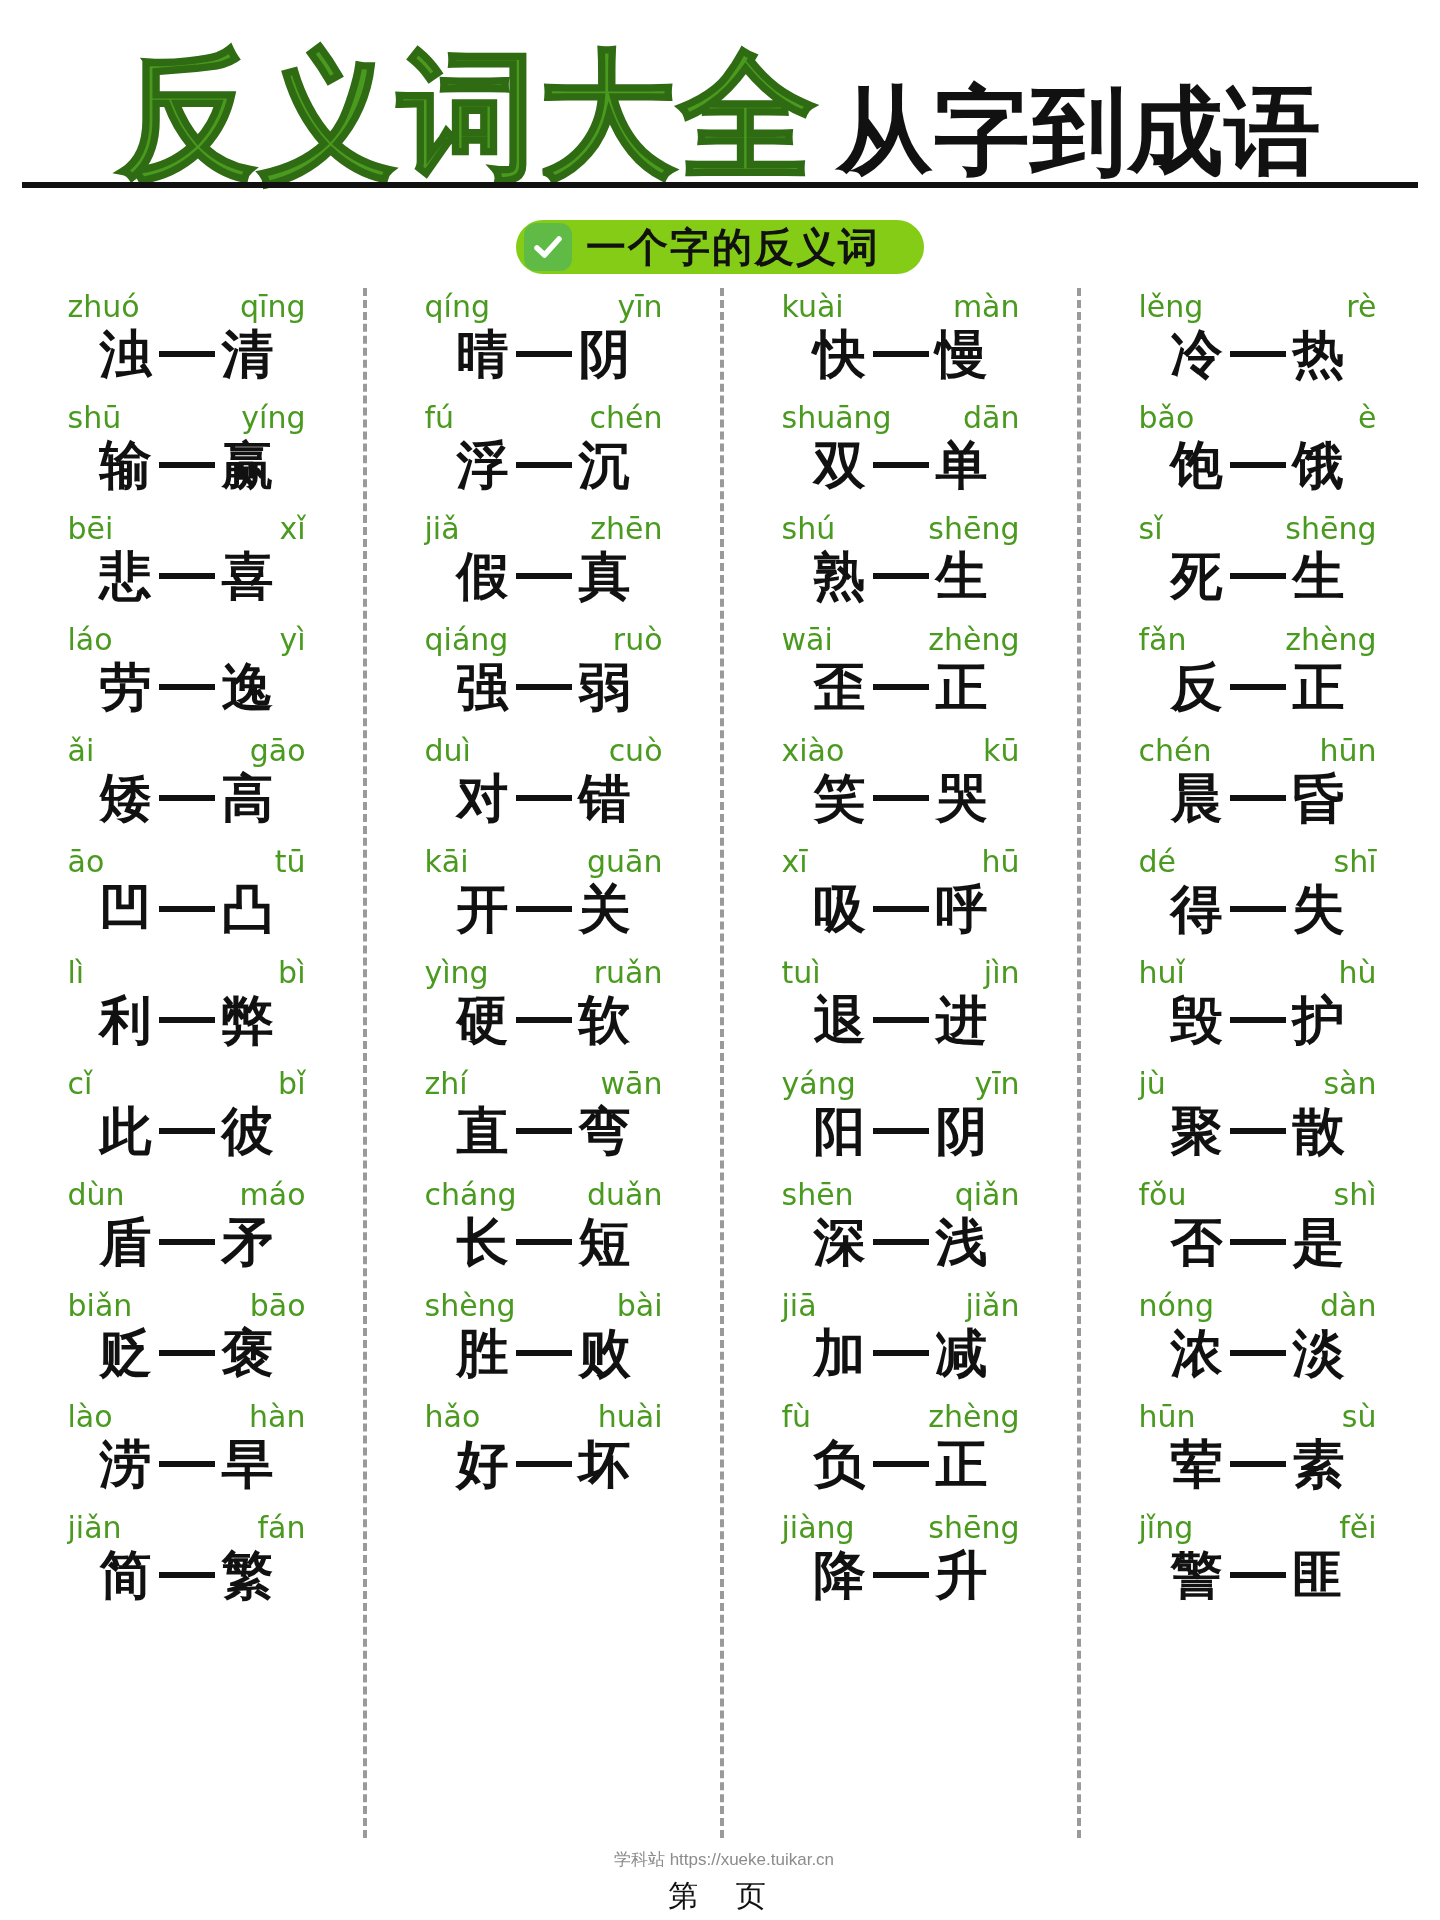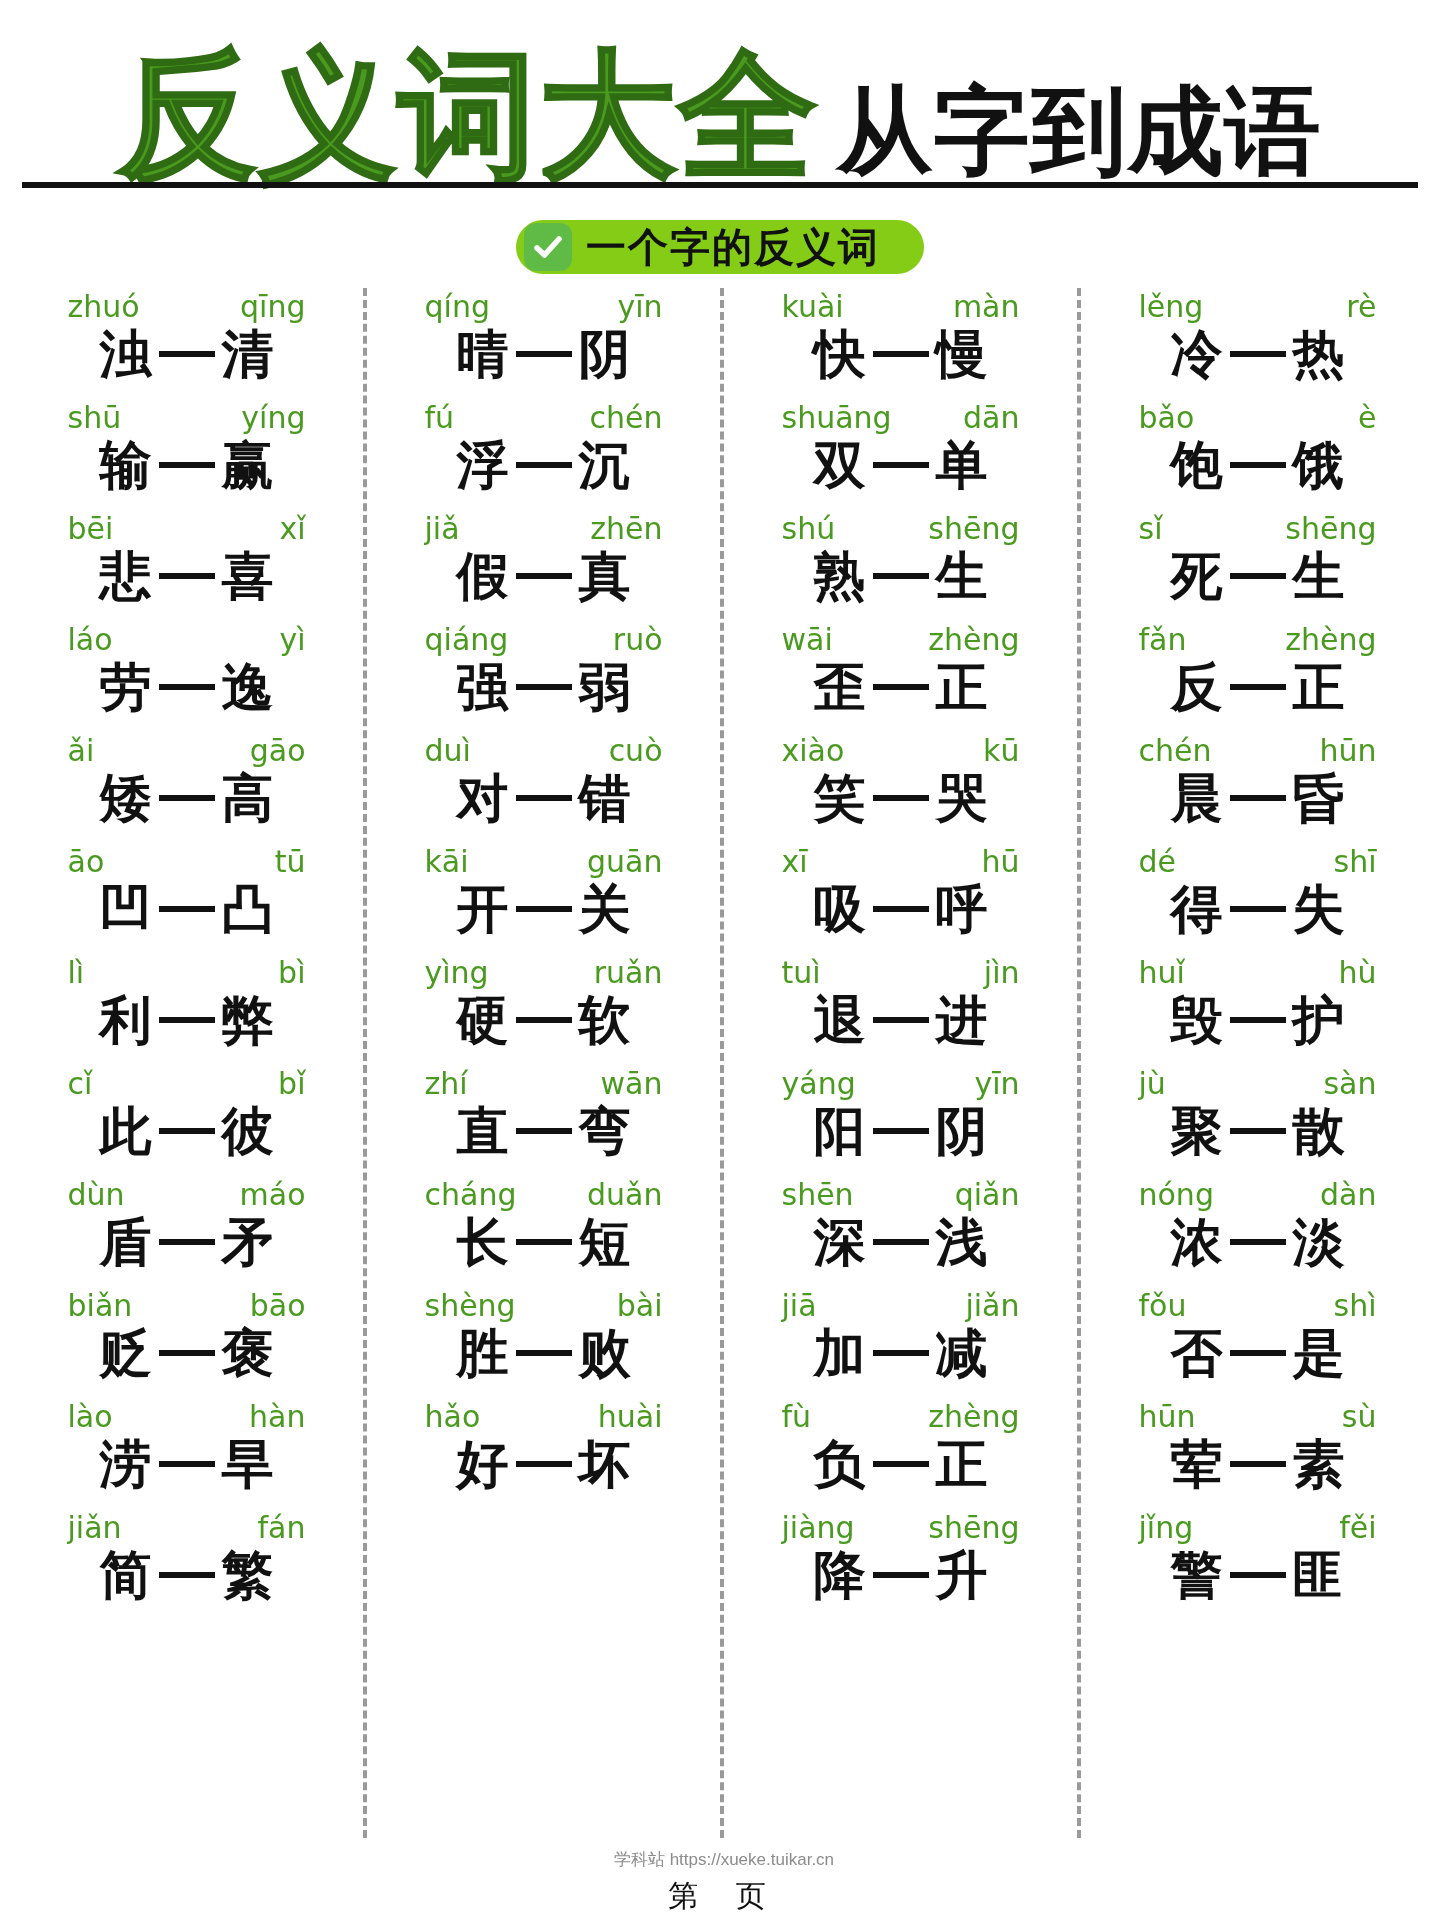--- a/index.html
+++ b/index.html
@@ -700,38 +700,38 @@
         <span>sàn</span>
       </div>
       <div class="word-row">
         <span class="char">聚</span>
         <span class="dash"></span>
         <span class="char">散</span>
       </div>
     </div>
     <div class="pair">
       <div class="pinyin-row">
+        <span>fǒu</span>
+        <span>shì</span>
+      </div>
+      <div class="word-row">
+        <span class="char">否</span>
+        <span class="dash"></span>
+        <span class="char">是</span>
+      </div>
+    </div>
+    <div class="pair">
+      <div class="pinyin-row">
         <span>nóng</span>
         <span>dàn</span>
       </div>
       <div class="word-row">
         <span class="char">浓</span>
         <span class="dash"></span>
         <span class="char">淡</span>
-      </div>
-    </div>
-    <div class="pair">
-      <div class="pinyin-row">
-        <span>fǒu</span>
-        <span>shì</span>
-      </div>
-      <div class="word-row">
-        <span class="char">否</span>
-        <span class="dash"></span>
-        <span class="char">是</span>
       </div>
     </div>
     <div class="pair">
       <div class="pinyin-row">
         <span>hūn</span>
         <span>sù</span>
       </div>
       <div class="word-row">
         <span class="char">荤</span>
         <span class="dash"></span>

